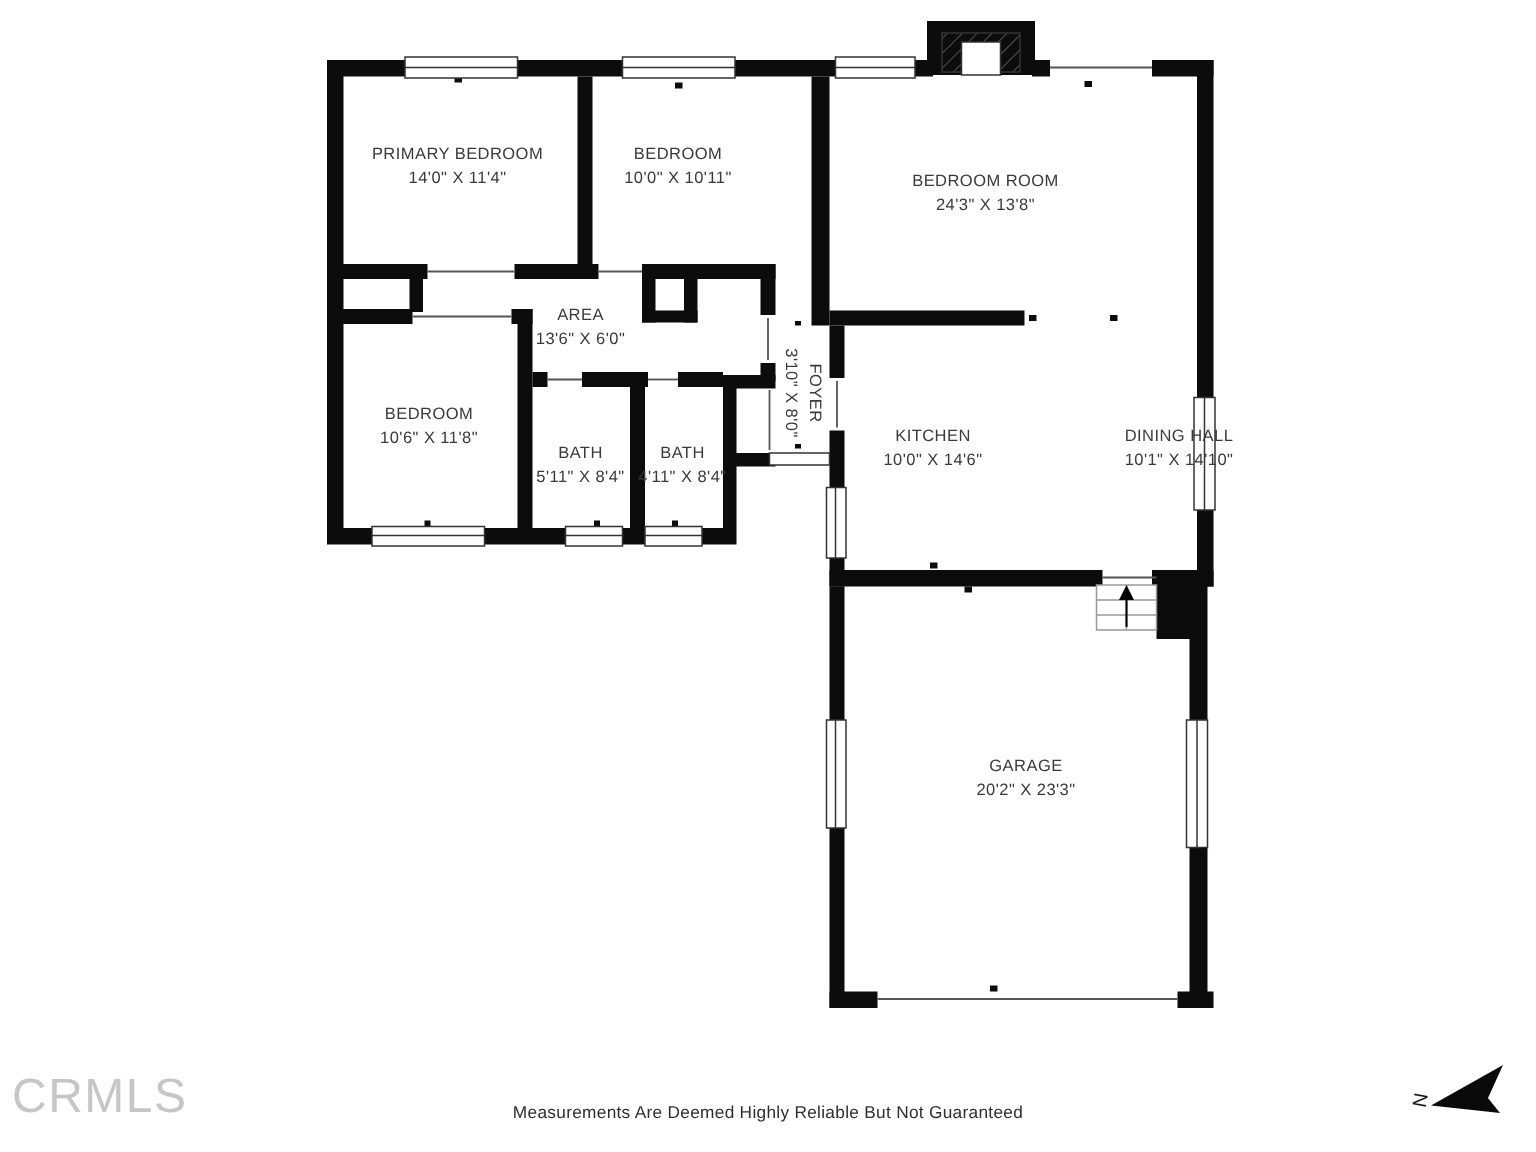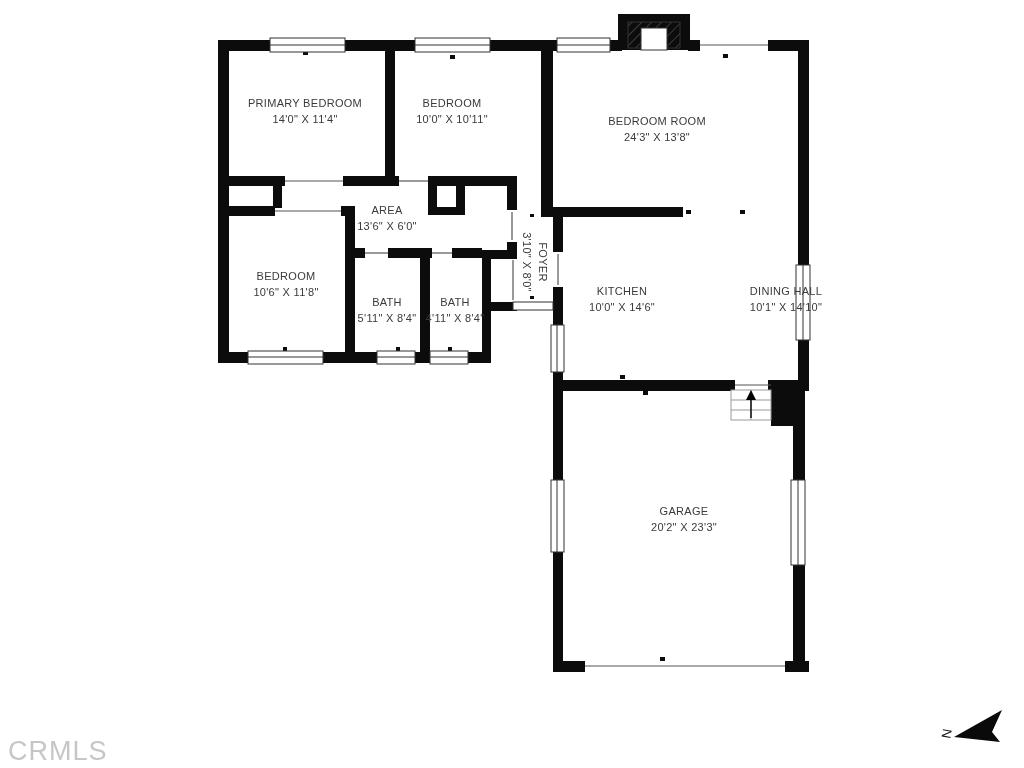--- a/index.html
+++ b/index.html
@@ -14,21 +14,21 @@
     line-height:1.45;white-space:nowrap;
   }
   .room-label .rname,.room-label .rdims{display:block;}
   .room-label.rotated{transform:translate(-50%,-50%) rotate(90deg);}
   #disclaimer{
     position:absolute;left:0;right:0;top:736px;text-align:center;
     color:#2e2e2e;font-size:11.5px;letter-spacing:.2px;
   }
   #watermark{
     position:absolute;left:8px;top:712px;
-    color:#c6c6c6;font-size:27px;letter-spacing:1px;font-weight:400;margin-top:24px;
+    color:#c6c6c6;font-size:32px;letter-spacing:1px;font-weight:400;
   }
   #north-arrow{position:absolute;right:14px;top:702px;width:86px;height:52px;}
   #north-arrow .n-label{
     position:absolute;left:18px;top:24px;color:#1a1a1a;font-size:13px;
     transform:rotate(-80deg);font-weight:500;
   }
 </style>
 </head>
 <body>
 
@@ -220,20 +220,21 @@
     <span class="rname">DINING HALL</span>
     <span class="rdims">10'1" X 14'10"</span>
   </div>
   <div class="room-label" style="left:684px;top:520px">
     <span class="rname">GARAGE</span>
     <span class="rdims">20'2" X 23'3"</span>
   </div>
 
   <div id="watermark">CRMLS</div>
 
+  <div id="disclaimer">Measurements Are Deemed Highly Reliable But Not Guaranteed</div>
 
   <div id="north-arrow">
     <svg width="86" height="52" viewBox="0 0 86 52">
       <polygon points="30,35 78,8 68,30 76,40" fill="#0a0a0a"></polygon>
     </svg>
     <span class="n-label">N</span>
   </div>
 
 </div>
 

